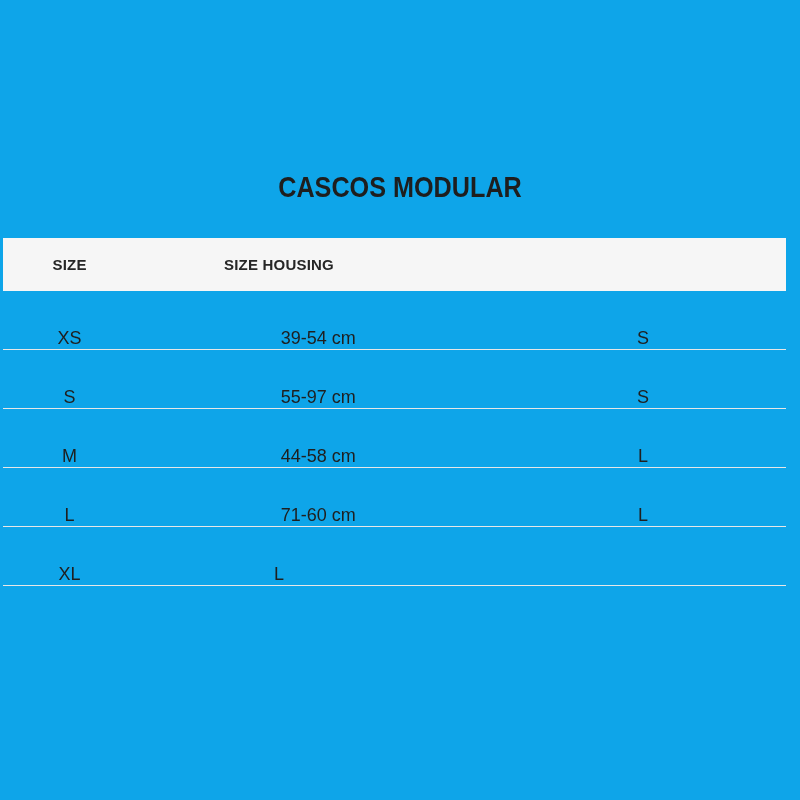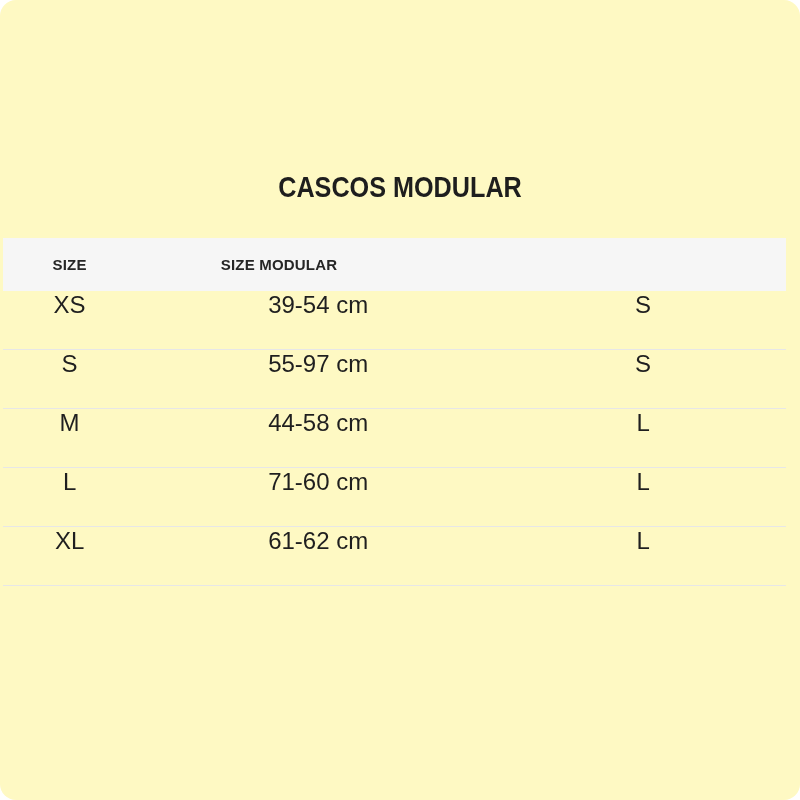--- a/index.html
+++ b/index.html
@@ -5,23 +5,22 @@
   html, body {
     margin: 0;
     padding: 0;
     background: #ffffff;
     font-family: "Liberation Sans", sans-serif;
   }
   .canvas {
     position: relative;
     width: 800px;
     height: 800px;
-    background: #fef9c3;
+    background: #0ea5e9;
     overflow: hidden;
-    border-radius: 16px;
   }
   .title {
     position: absolute;
     top: 171px;
     left: 0;
     width: 100%;
     margin: 0;
     text-align: center;
     font-size: 30px;
     line-height: 32px;
@@ -43,44 +42,44 @@
     align-items: center;
     height: 53px;
     background: #f6f6f6;
     font-size: 15px;
     font-weight: bold;
     letter-spacing: 0.2px;
     color: #262626;
   }
   .row {
     display: flex;
-    align-items: flex-start;
+    align-items: flex-end;
     height: 59px;
     box-sizing: border-box;
     border-bottom: 1px solid #e7e7e7;
-    font-size: 24px;
+    font-size: 18px;
     font-weight: normal;
     color: #1f1f1f;
   }
   .c1 { width: 17%;   text-align: center; }
   .c2 { width: 46.5%; text-align: center; }
   .c3 { width: 36.5%; text-align: center; }
 </style>
 </head>
 <body>
 
 <div class="canvas">
 
   <h1 class="title">CASCOS MODULAR</h1>
 
   <div class="size-table">
 
     <div class="thead">
       <div class="c1">SIZE</div>
-      <div class="c3">SIZE MODULAR</div>
+      <div class="c3">SIZE HOUSING</div>
     </div>
 
     <div class="row">
       <div class="c1">XS</div>
       <div class="c2">39-54 cm</div>
       <div class="c3">S</div>
     </div>
 
     <div class="row">
       <div class="c1">S</div>
@@ -95,18 +94,17 @@
     </div>
 
     <div class="row">
       <div class="c1">L</div>
       <div class="c2">71-60 cm</div>
       <div class="c3">L</div>
     </div>
 
     <div class="row">
       <div class="c1">XL</div>
-      <div class="c2">61-62 cm</div>
       <div class="c3">L</div>
     </div>
 
   </div>
 </div>
 
 </body></html>

